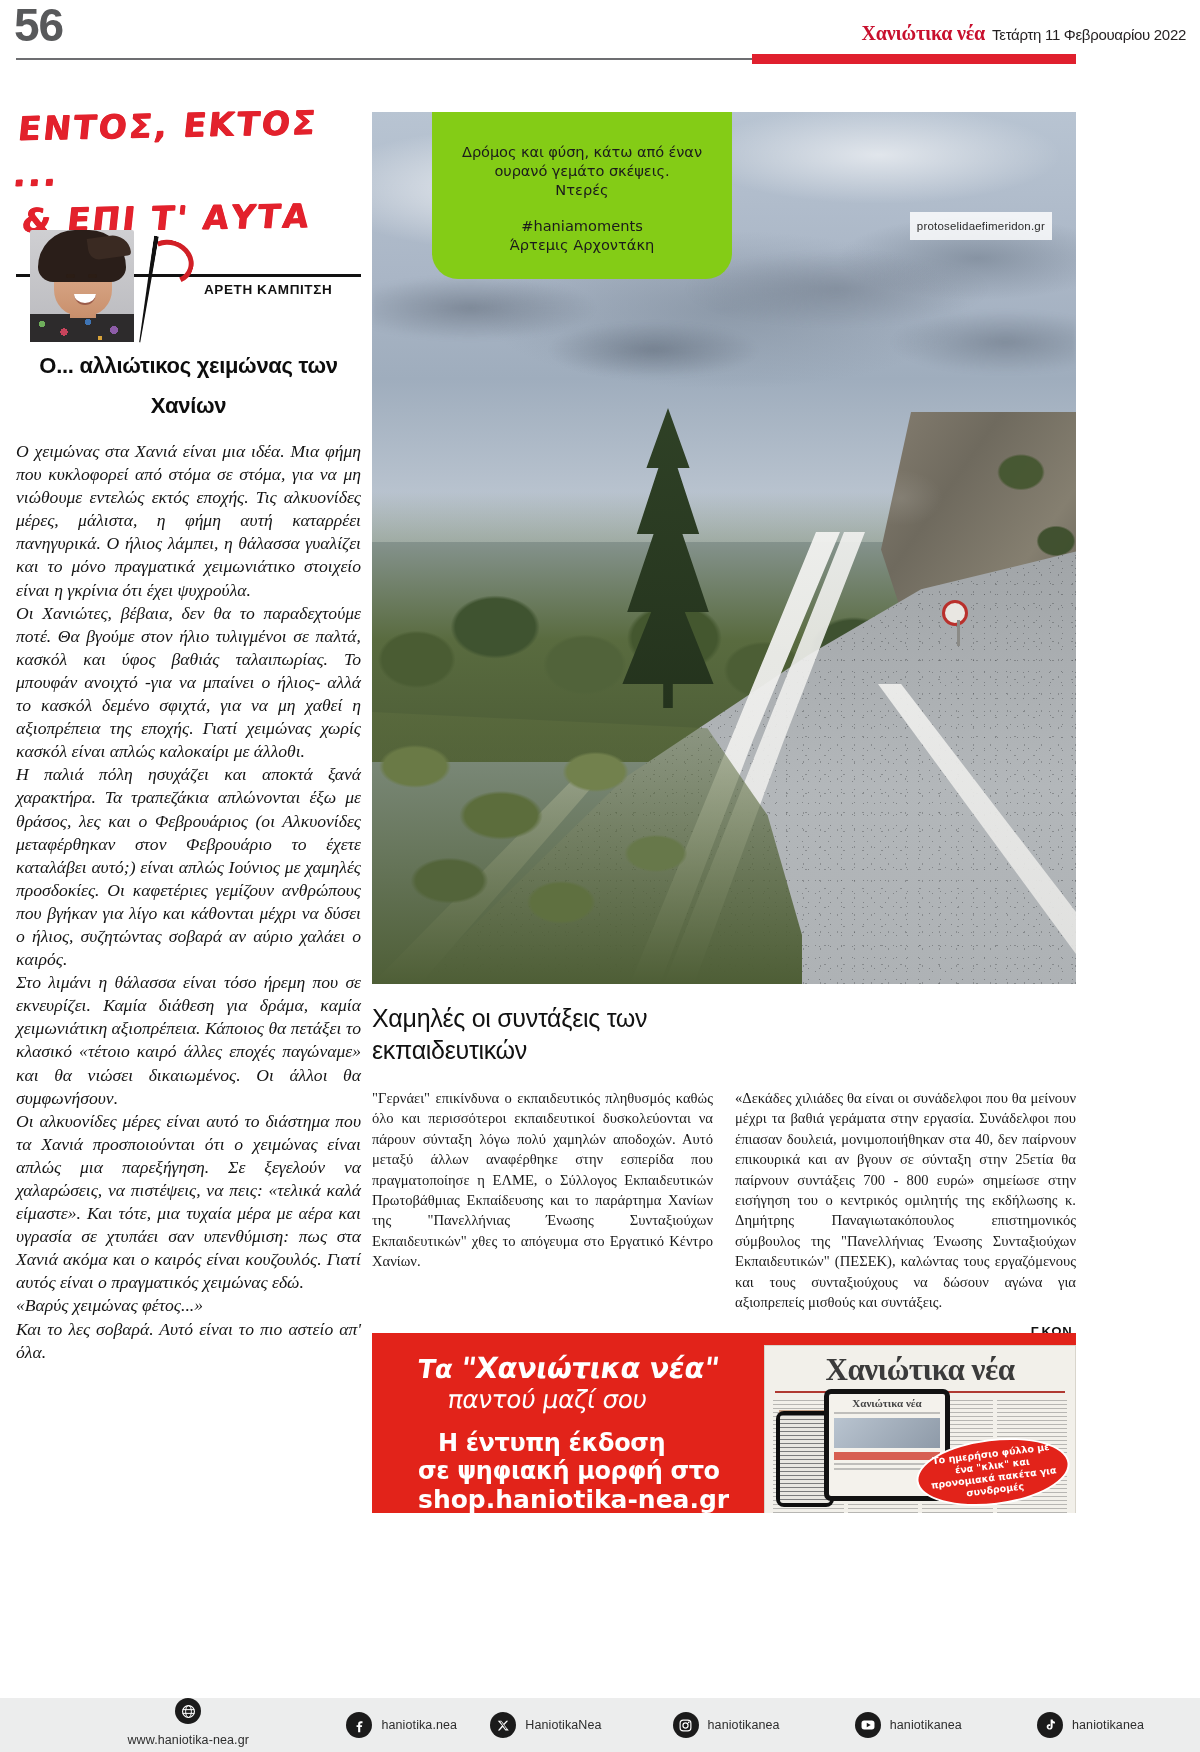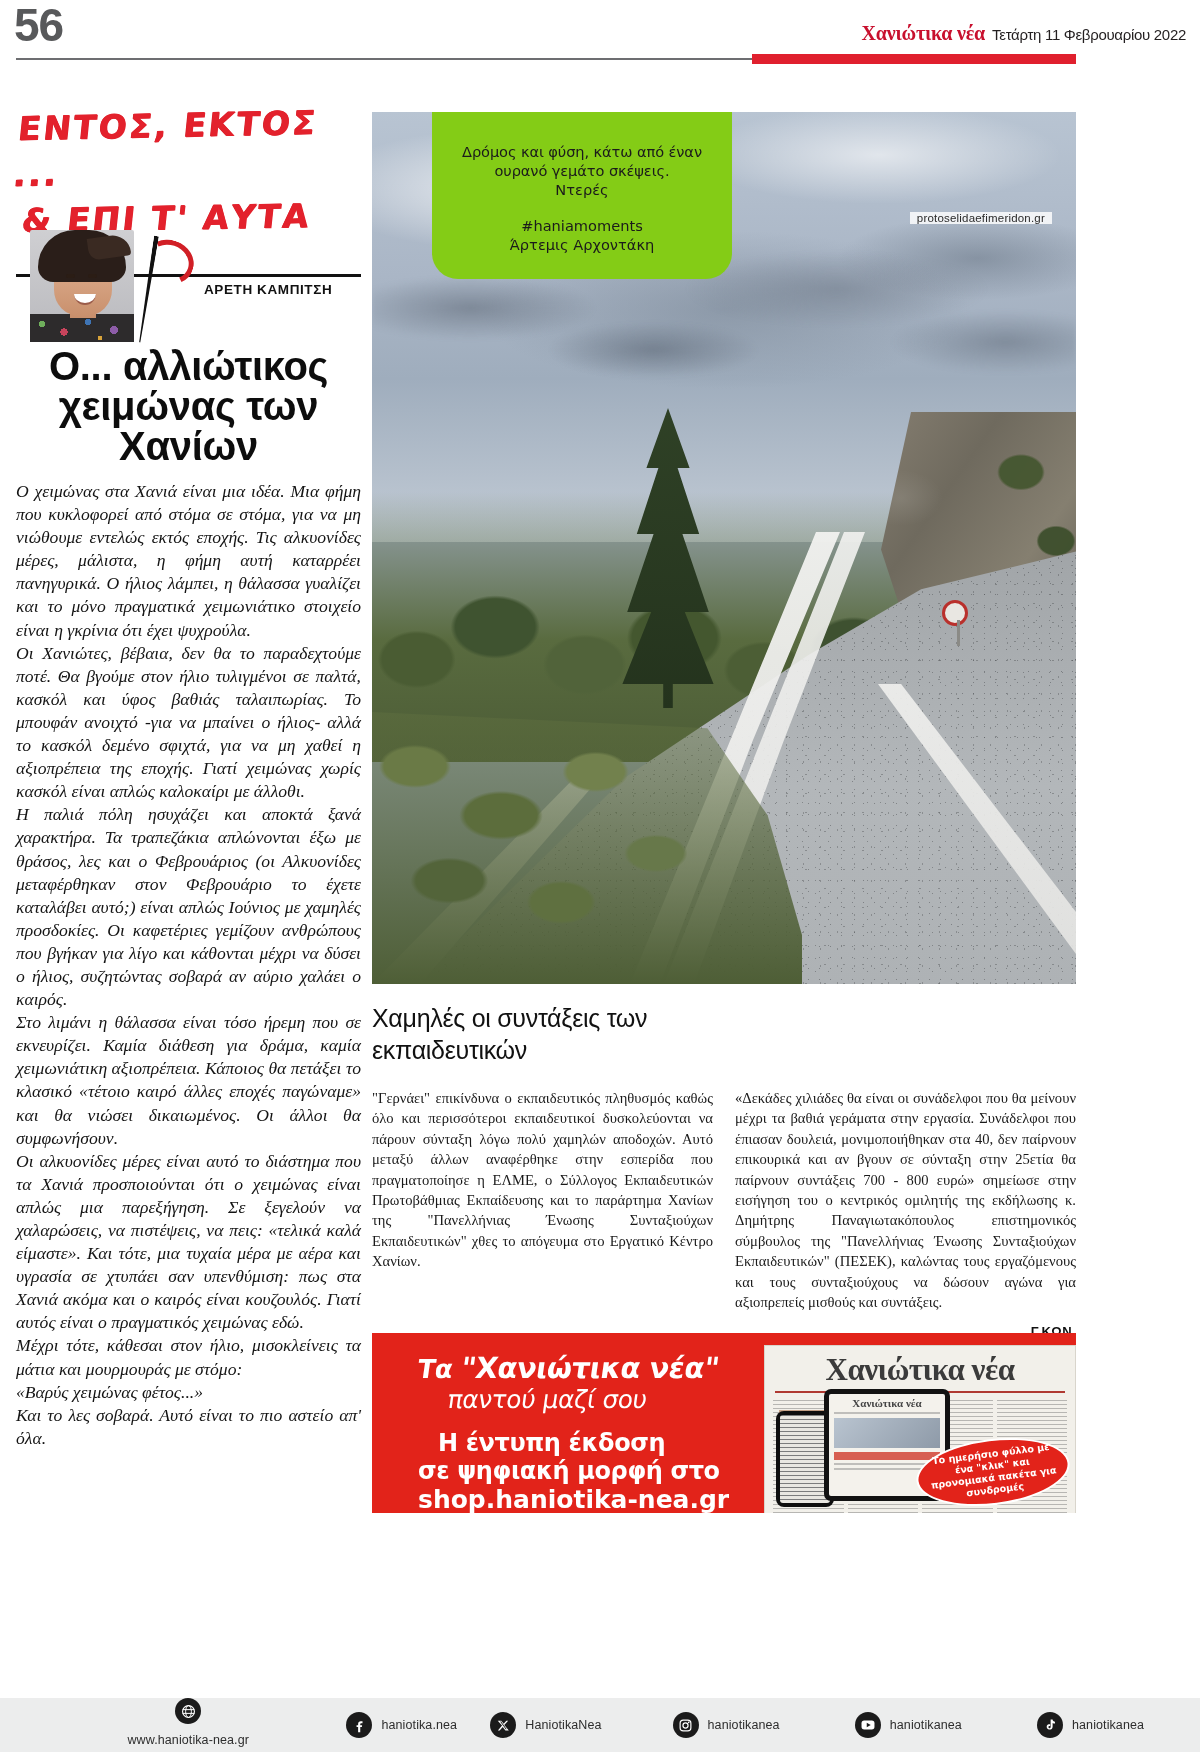--- a/index.html
+++ b/index.html
@@ -114,21 +114,21 @@
   }
   .author-name{
     position:absolute;left:188px;top:60px;
     font-family:"Liberation Sans", sans-serif;
     font-weight:bold;font-size:13.5px;letter-spacing:0.6px;color:#111;
   }
 
   .headline{
     margin-top:4px;
     font-family:"Liberation Sans", sans-serif;
-    font-weight:bold;font-size:40px;line-height:40px;
+    font-weight:bold;font-size:22px;line-height:40px;
     color:#0d0d0d;text-align:center;letter-spacing:-0.3px;
   }
 
   .article-body{
     margin-top:14px;width:345px;
     font-family:"Liberation Serif", serif;
     font-style:italic;font-size:17.6px;line-height:23.1px;
     color:#141414;text-align:justify;
     hyphens:auto;
   }
@@ -275,21 +275,21 @@
     font-family:"DejaVu Sans", sans-serif;
     font-size:14.6px;line-height:19px;color:#1b1b1b;text-align:center;
   }
   .caption-credit{
     font-family:"DejaVu Sans", sans-serif;
     font-size:14.6px;line-height:19px;color:#1b1b1b;text-align:center;
   }
   .watermark{
     position:absolute;right:24px;top:100px;
     background:rgba(255,255,255,.82);
-    padding:0 7px;
+    padding:8px 7px;
     font-family:"Liberation Sans", sans-serif;
     font-size:11.5px;color:#2b2b2b;letter-spacing:.2px;
   }
 
   
   .sec-article{position:absolute;left:372px;top:1002px;width:704px;}
   .sec-head{
     font-family:"Liberation Sans", sans-serif;
     font-size:25px;line-height:32px;color:#111;font-weight:normal;
     width:330px;letter-spacing:-0.3px;
@@ -455,21 +455,20 @@
     </div>
 
     <div class="headline">Ο... αλλιώτικος χειμώνας των Χανίων</div>
 
     <div class="article-body">
         <p>Ο χειμώνας στα Χανιά είναι μια ιδέα. Μια φήμη που κυκλοφορεί από στόμα σε στόμα, για να μη νιώθουμε εντελώς εκτός εποχής. Τις αλκυονίδες μέρες, μάλιστα, η φήμη αυτή καταρρέει πανηγυρικά. Ο ήλιος λάμπει, η θάλασσα γυαλίζει και το μόνο πραγματικά χειμωνιάτικο στοιχείο είναι η γκρίνια ότι έχει ψυχρούλα.</p>
         <p>Οι Χανιώτες, βέβαια, δεν θα το παραδεχτούμε ποτέ. Θα βγούμε στον ήλιο τυλιγμένοι σε παλτά, κασκόλ και ύφος βαθιάς ταλαιπωρίας. Το μπουφάν ανοιχτό -για να μπαίνει ο ήλιος- αλλά το κασκόλ δεμένο σφιχτά, για να μη χαθεί η αξιοπρέπεια της εποχής. Γιατί χειμώνας χωρίς κασκόλ είναι απλώς καλοκαίρι με άλλοθι.</p>
         <p>Η παλιά πόλη ησυχάζει και αποκτά ξανά χαρακτήρα. Τα τραπεζάκια απλώνονται έξω με θράσος, λες και ο Φεβρουάριος (οι Αλκυονίδες μεταφέρθηκαν στον Φεβρουάριο το έχετε καταλάβει αυτό;) είναι απλώς Ιούνιος με χαμηλές προσδοκίες. Οι καφετέριες γεμίζουν ανθρώπους που βγήκαν για λίγο και κάθονται μέχρι να δύσει ο ήλιος, συζητώντας σοβαρά αν αύριο χαλάει ο καιρός.</p>
         <p>Στο λιμάνι η θάλασσα είναι τόσο ήρεμη που σε εκνευρίζει. Καμία διάθεση για δράμα, καμία χειμωνιάτικη αξιοπρέπεια. Κάποιος θα πετάξει το κλασικό «τέτοιο καιρό άλλες εποχές παγώναμε» και θα νιώσει δικαιωμένος. Οι άλλοι θα συμφωνήσουν.</p>
         <p>Οι αλκυονίδες μέρες είναι αυτό το διάστημα που τα Χανιά προσποιούνται ότι ο χειμώνας είναι απλώς μια παρεξήγηση. Σε ξεγελούν να χαλαρώσεις, να πιστέψεις, να πεις: «τελικά καλά είμαστε». Και τότε, μια τυχαία μέρα με αέρα και υγρασία σε χτυπάει σαν υπενθύμιση: πως στα Χανιά ακόμα και ο καιρός είναι κουζουλός. Γιατί αυτός είναι ο πραγματικός χειμώνας εδώ.</p>
-        <p>Μέχρι τότε, κάθεσαι στον ήλιο, μισοκλείνεις τα μάτια και μουρμουράς με στόμο:</p>
         <p>«Βαρύς χειμώνας φέτος...»</p>
         <p>Και το λες σοβαρά. Αυτό είναι το πιο αστείο απ' όλα.</p>
       </div>
   </div>
 
   <div class="photo">
     <div class="sky"></div>
     <div class="cloudband"></div>
     <div class="hill-far"></div>
     <div class="treeline"></div>

